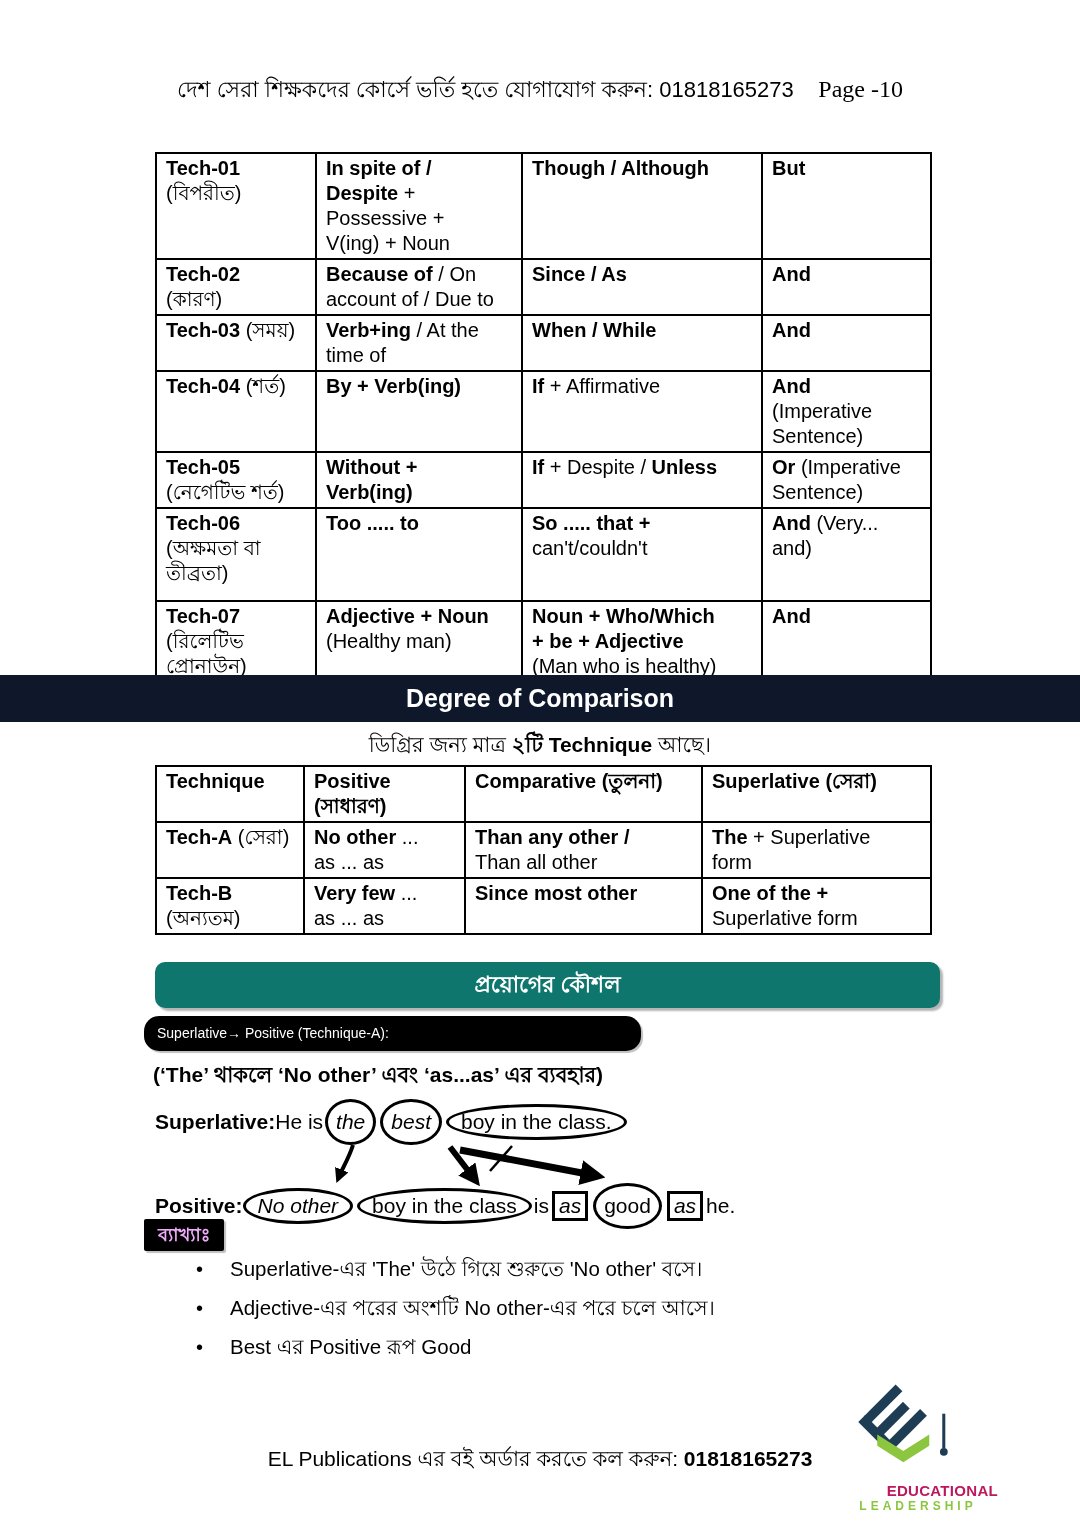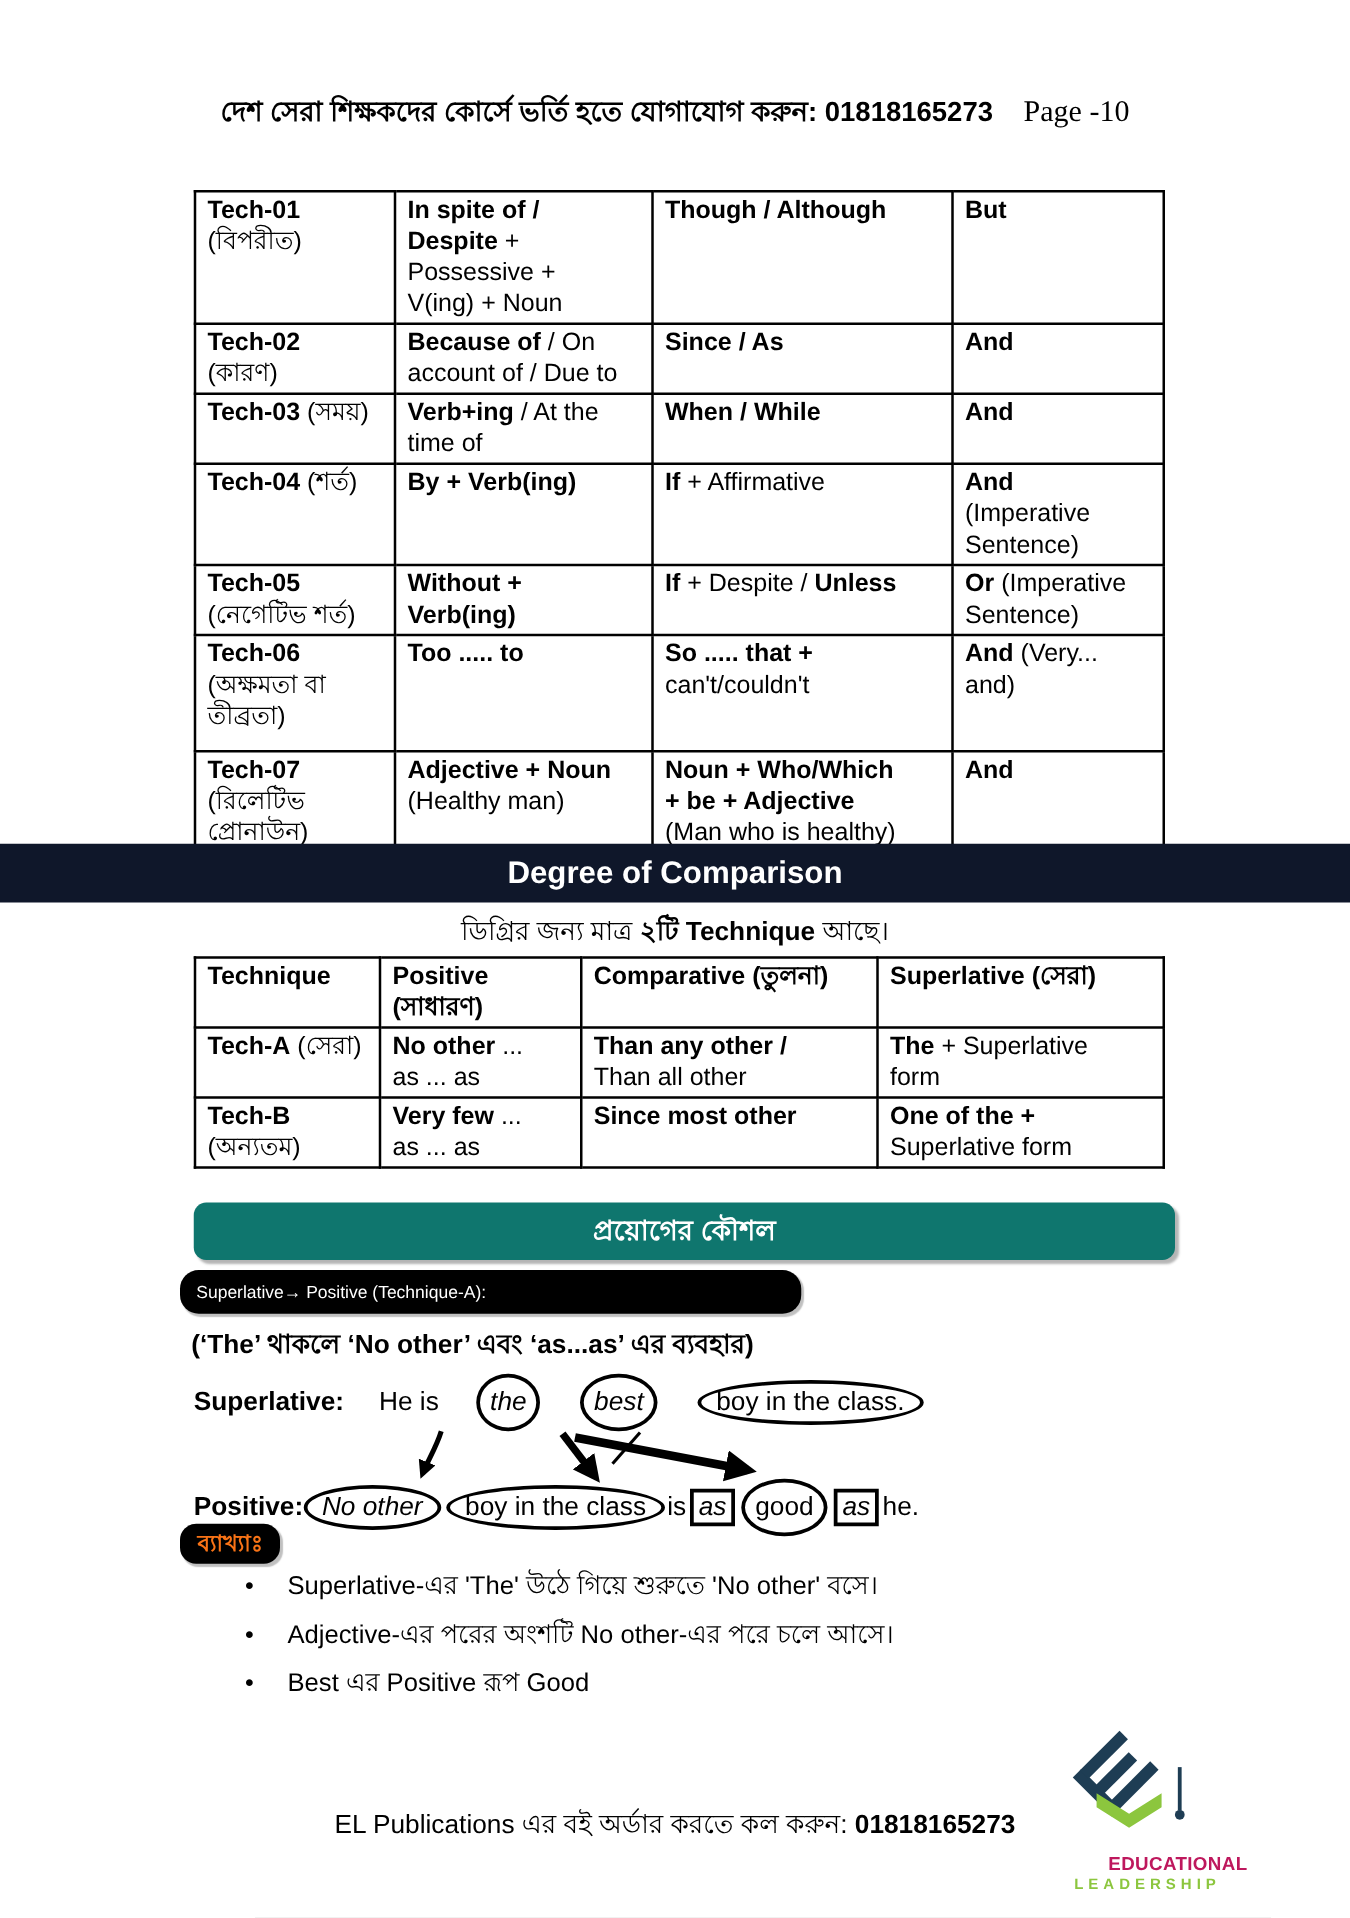--- a/index.html
+++ b/index.html
@@ -6,21 +6,21 @@
   .page{
     position:relative;width:1080px;height:1534px;background:#ffffff;
     margin:0 auto;overflow:hidden;
     font-family:"Liberation Sans","DejaVu Sans",sans-serif;color:#000;
   }
   .abs{position:absolute;}
   .b{font-weight:bold;}
 
   
   .hdr{top:72px;left:0;width:1080px;text-align:center;font-size:22px;}
-  .hdr .bn{font-weight:bold;}
+  .hdr .bn{font-weight:normal;}
   .hdr .pg{font-family:"Liberation Serif","DejaVu Serif",serif;font-size:24px;font-weight:normal;}
 
   
   table.t{border-collapse:collapse;table-layout:fixed;}
   table.t td{border:2.4px solid #000;vertical-align:top;padding:2px 8px 2px 9px;
              font-size:20px;line-height:25px;overflow:hidden;}
   table.t td span{white-space:pre-line;}
 
   
   .banner1{top:675px;left:0;width:1080px;height:47px;background:#0f172a;color:#fff;
@@ -42,21 +42,21 @@
           font-size:21px;white-space:nowrap;}
   .exline .lbl{font-weight:bold;}
   .circ{display:inline-flex;align-items:center;justify-content:center;
         border:3px solid #000;border-radius:50%;margin:0 2px;}
   .circ.round{padding:8px 8px;}
   .circ.wide{padding:3px 12px;}
   .boxed{display:inline-block;border:3px solid #000;padding:0 4px;margin:0 3px;}
   .it{font-style:italic;}
   .arrowlayer{position:absolute;left:0;top:0;pointer-events:none;}
 
-  .explabel{top:1219px;left:144px;background:#000;color:#f97316;border-radius:13px;
+  .explabel{top:1219px;left:144px;background:#000;color:#f0abfc;border-radius:2px;
             font-weight:bold;font-size:18px;line-height:32px;padding:0 14px;
             box-shadow:2px 2px 1px #c0c0c0;}
 
   .bullets{top:1256px;left:196px;width:700px;}
   .bullets .li{display:flex;margin-bottom:13px;font-size:20.5px;line-height:26px;}
   .bullets .dot{width:34px;font-size:20px;}
 
   
   .footer{top:1443px;left:0;width:1080px;text-align:center;font-size:21px;}
   .logo{top:1378px;left:838px;width:160px;text-align:center;}
@@ -189,21 +189,21 @@
     </tbody>
   </table>
 
   <div class="abs banner2">প্রয়োগের কৌশল</div>
 
   <div class="abs seclabel">Superlative→ Positive (Technique-A):</div>
 
   <div class="abs usagenote">(‘The’ থাকলে ‘No other’ এবং ‘as...as’ এর ব্যবহার)</div>
 
   <div class="abs exwrap">
-    <div class="exline" style="top:4px;gap:28px;">
+    <div class="exline" style="top:4px;">
       <span class="lbl">Superlative:</span>
       <span> He is</span>
       <span class="circ round it">the</span>
       <span class="circ round it">best</span>
       <span class="circ wide">boy in the class.</span>
     </div>
     <div class="exline" style="top:88px;">
       <span class="lbl">Positive:</span>
       <span class="circ wide it" style="margin-left:0;">No other</span>
       <span class="circ wide">boy in the class</span>

